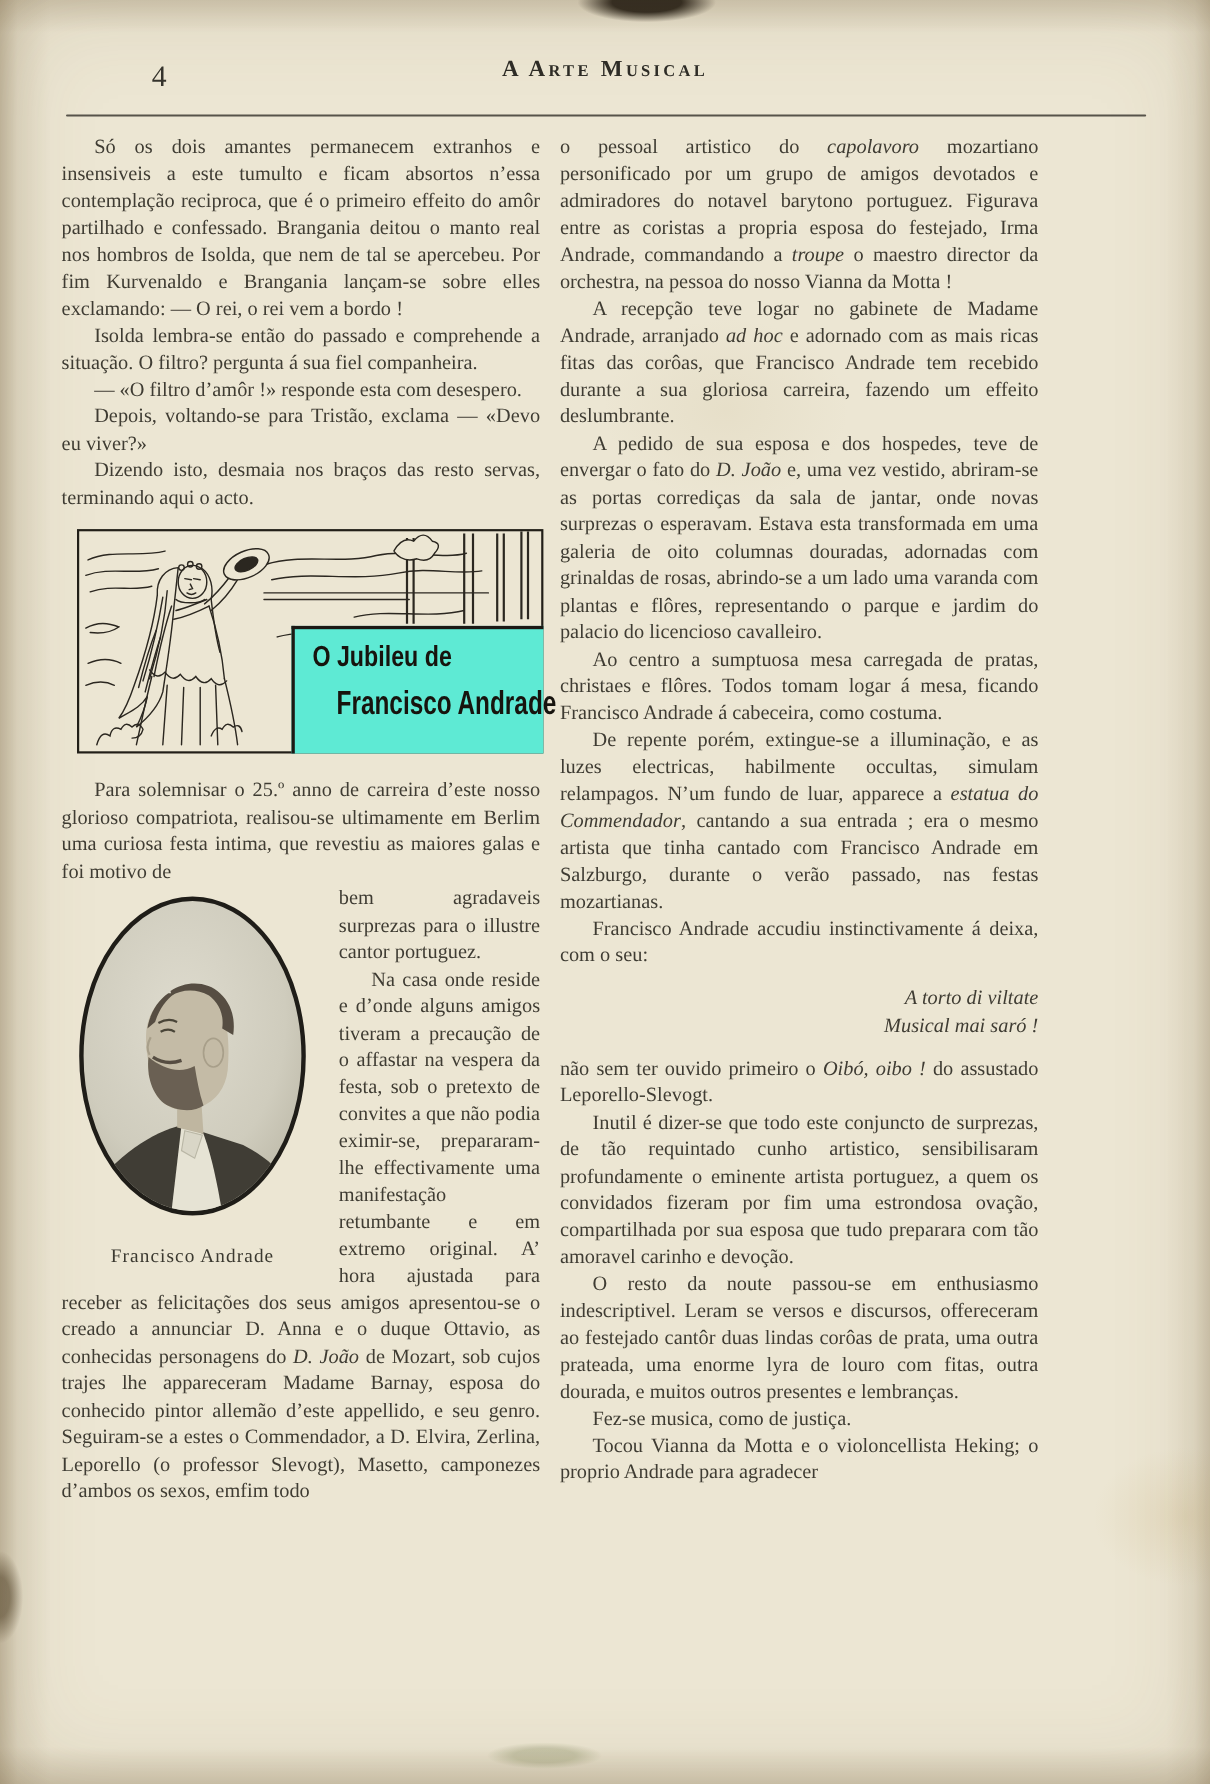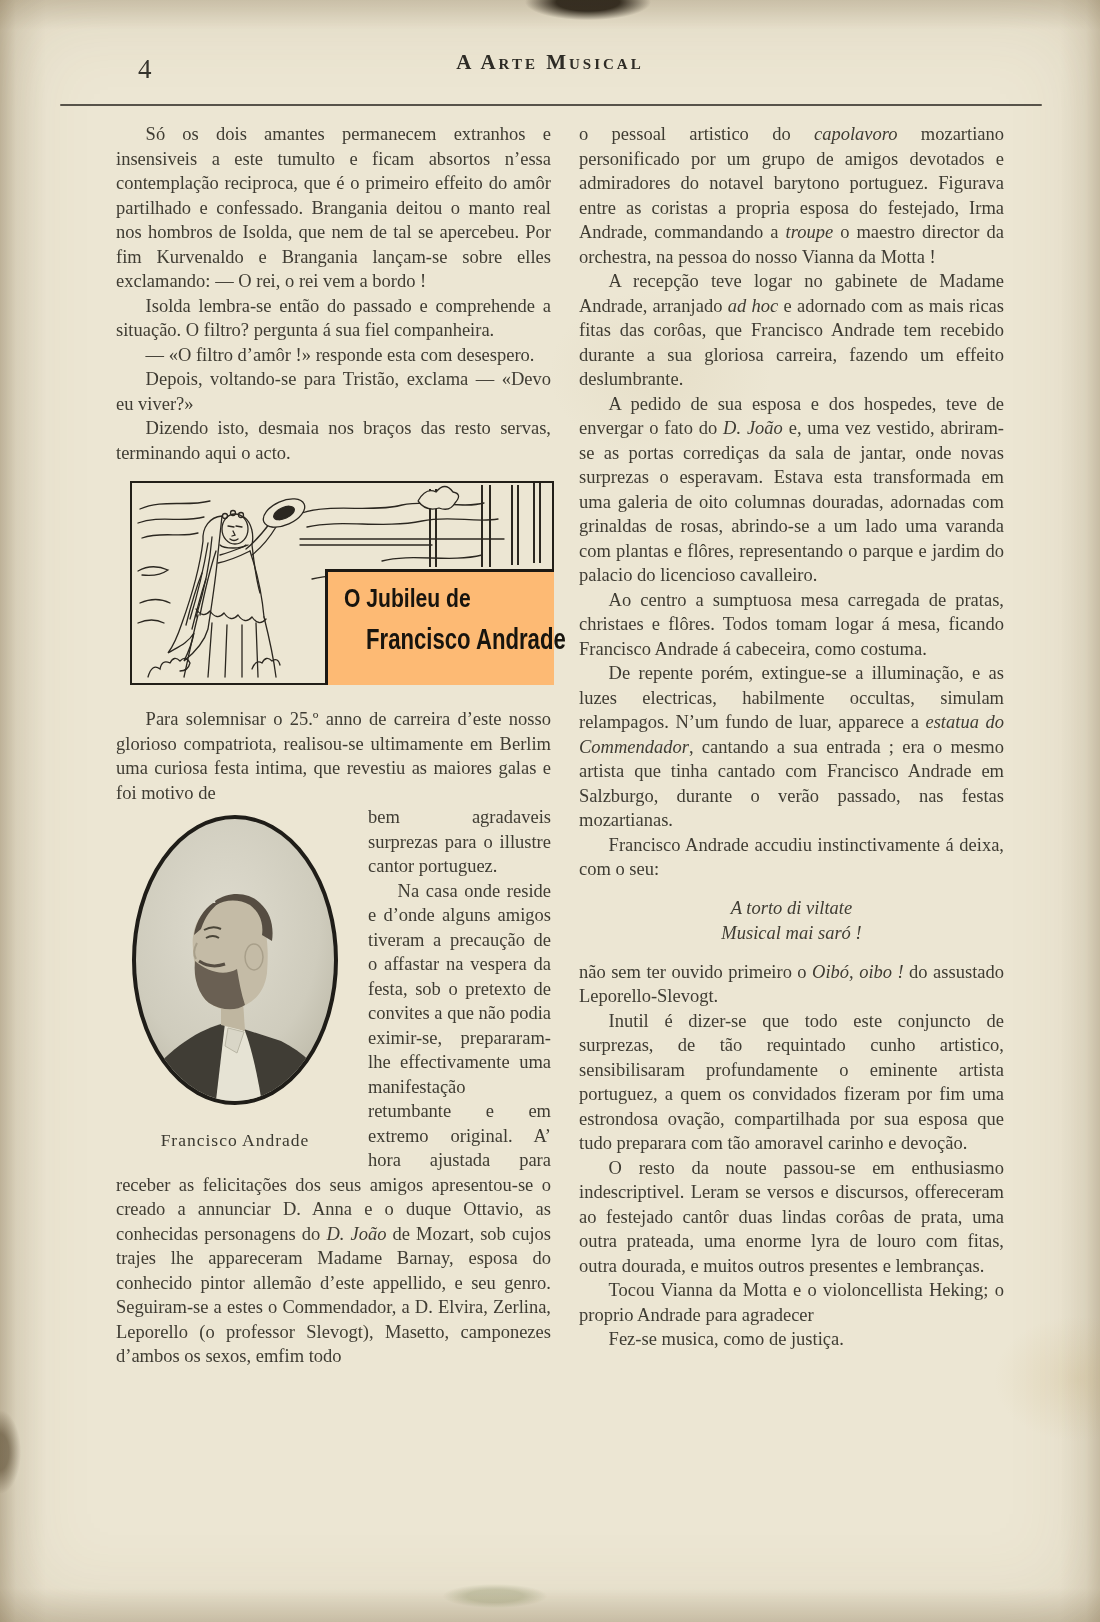--- a/index.html
+++ b/index.html
@@ -20,51 +20,51 @@
     box-shadow: inset 0 0 90px rgba(120,95,50,.18);
     color:#3f3c33;
   }
   .header{position:relative;height:46px;padding-top:50px;}
   .page-number{position:absolute;left:138px;top:54px;font-size:27px;color:#35332c;}
   .journal-title{
     text-align:center;font-variant:small-caps;letter-spacing:3px;
     font-size:21px;font-weight:700;color:#2e2c26;
   }
   .rule{height:2px;background:#57534a;margin:8px 58px 0 60px;border-radius:1px;}
-  .content{display:flex;gap:28px;padding:16px 96px 0 116px;}
+  .content{display:flex;gap:18px;padding:16px 96px 0 56px;}
   .col{width:435px;font-size:18.5px;line-height:24.5px;text-align:justify;}
   .col p{margin:0;text-indent:1.6em;}
   .col p.noindent{text-indent:0;}
   em{}
 
   
   .illus{
     position:relative;width:420px;height:200px;margin:16px 0 22px 14px;
     border:2px solid #221f18;background:#ece6d3;
   }
   .illus svg{display:block;}
   .heading-box{
     position:absolute;left:46%;top:43%;right:-2px;bottom:-2px;
-    background:#fdba74;border-top:3px solid #1c1914;border-left:3px solid #1c1914;
+    background:#5eead4;border-top:3px solid #1c1914;border-left:3px solid #1c1914;
     padding:14px 4px 0 16px;overflow:visible;
   }
   .heading-line{
     font-family:"Liberation Sans",sans-serif;font-weight:700;color:#17140e;
     white-space:nowrap;
   }
   .heading-line.l1{font-size:24px;transform:scale(.88,1.1);transform-origin:0 50%;}
   .heading-line.l2{font-size:27px;margin:16px 0 0 22px;transform:scale(.82,1.12);transform-origin:0 50%;}
 
   
   .portrait-block{float:left;width:238px;margin:6px 14px 2px 0;text-align:center;}
   .portrait-caption{font-size:17.5px;letter-spacing:1px;margin-top:12px;color:#3b3930;text-indent:0;text-align:center;}
 
   
   .verse{margin:14px 0 14px 0;text-align:center;font-style:italic;text-indent:0;}
-  .verse div{line-height:25px;}
+  .verse div{line-height:25px;text-align:right;}
 </style>
 </head>
 <body>
 
 <div class="page">
 
   <div class="header">
     <div class="page-number">4</div>
     <div class="journal-title">A Arte Musical</div>
   </div>
@@ -196,18 +196,18 @@
       <p><span>Francisco Andrade accudiu instinctivamente á deixa, com o seu:</span></p>
 
       <div class="verse">
         <div>A torto di viltate</div>
         <div>Musical mai saró !</div>
       </div>
 
       <p class="noindent"><span>não sem ter ouvido primeiro o </span><em>Oibó, oibo !</em><span> do assustado Leporello-Slevogt.</span></p>
       <p><span>Inutil é dizer-se que todo este conjuncto de surprezas, de tão requintado cunho artistico, sensibilisaram profundamente o eminente artista portuguez, a quem os convidados fizeram por fim uma estrondosa ovação, compartilhada por sua esposa que tudo preparara com tão amoravel carinho e devoção.</span></p>
       <p><span>O resto da noute passou-se em enthusiasmo indescriptivel. Leram se versos e discursos, offereceram ao festejado cantôr duas lindas corôas de prata, uma outra prateada, uma enorme lyra de louro com fitas, outra dourada, e muitos outros presentes e lembranças.</span></p>
+      <p><span>Fez-se musica, como de justiça.</span></p>
       <p><span>Tocou Vianna da Motta e o violoncellista Heking; o proprio Andrade para agradecer</span></p>
-      <p><span>Fez-se musica, como de justiça.</span></p>
     </div>
 
   </div>
 </div>
 
 </body></html>

